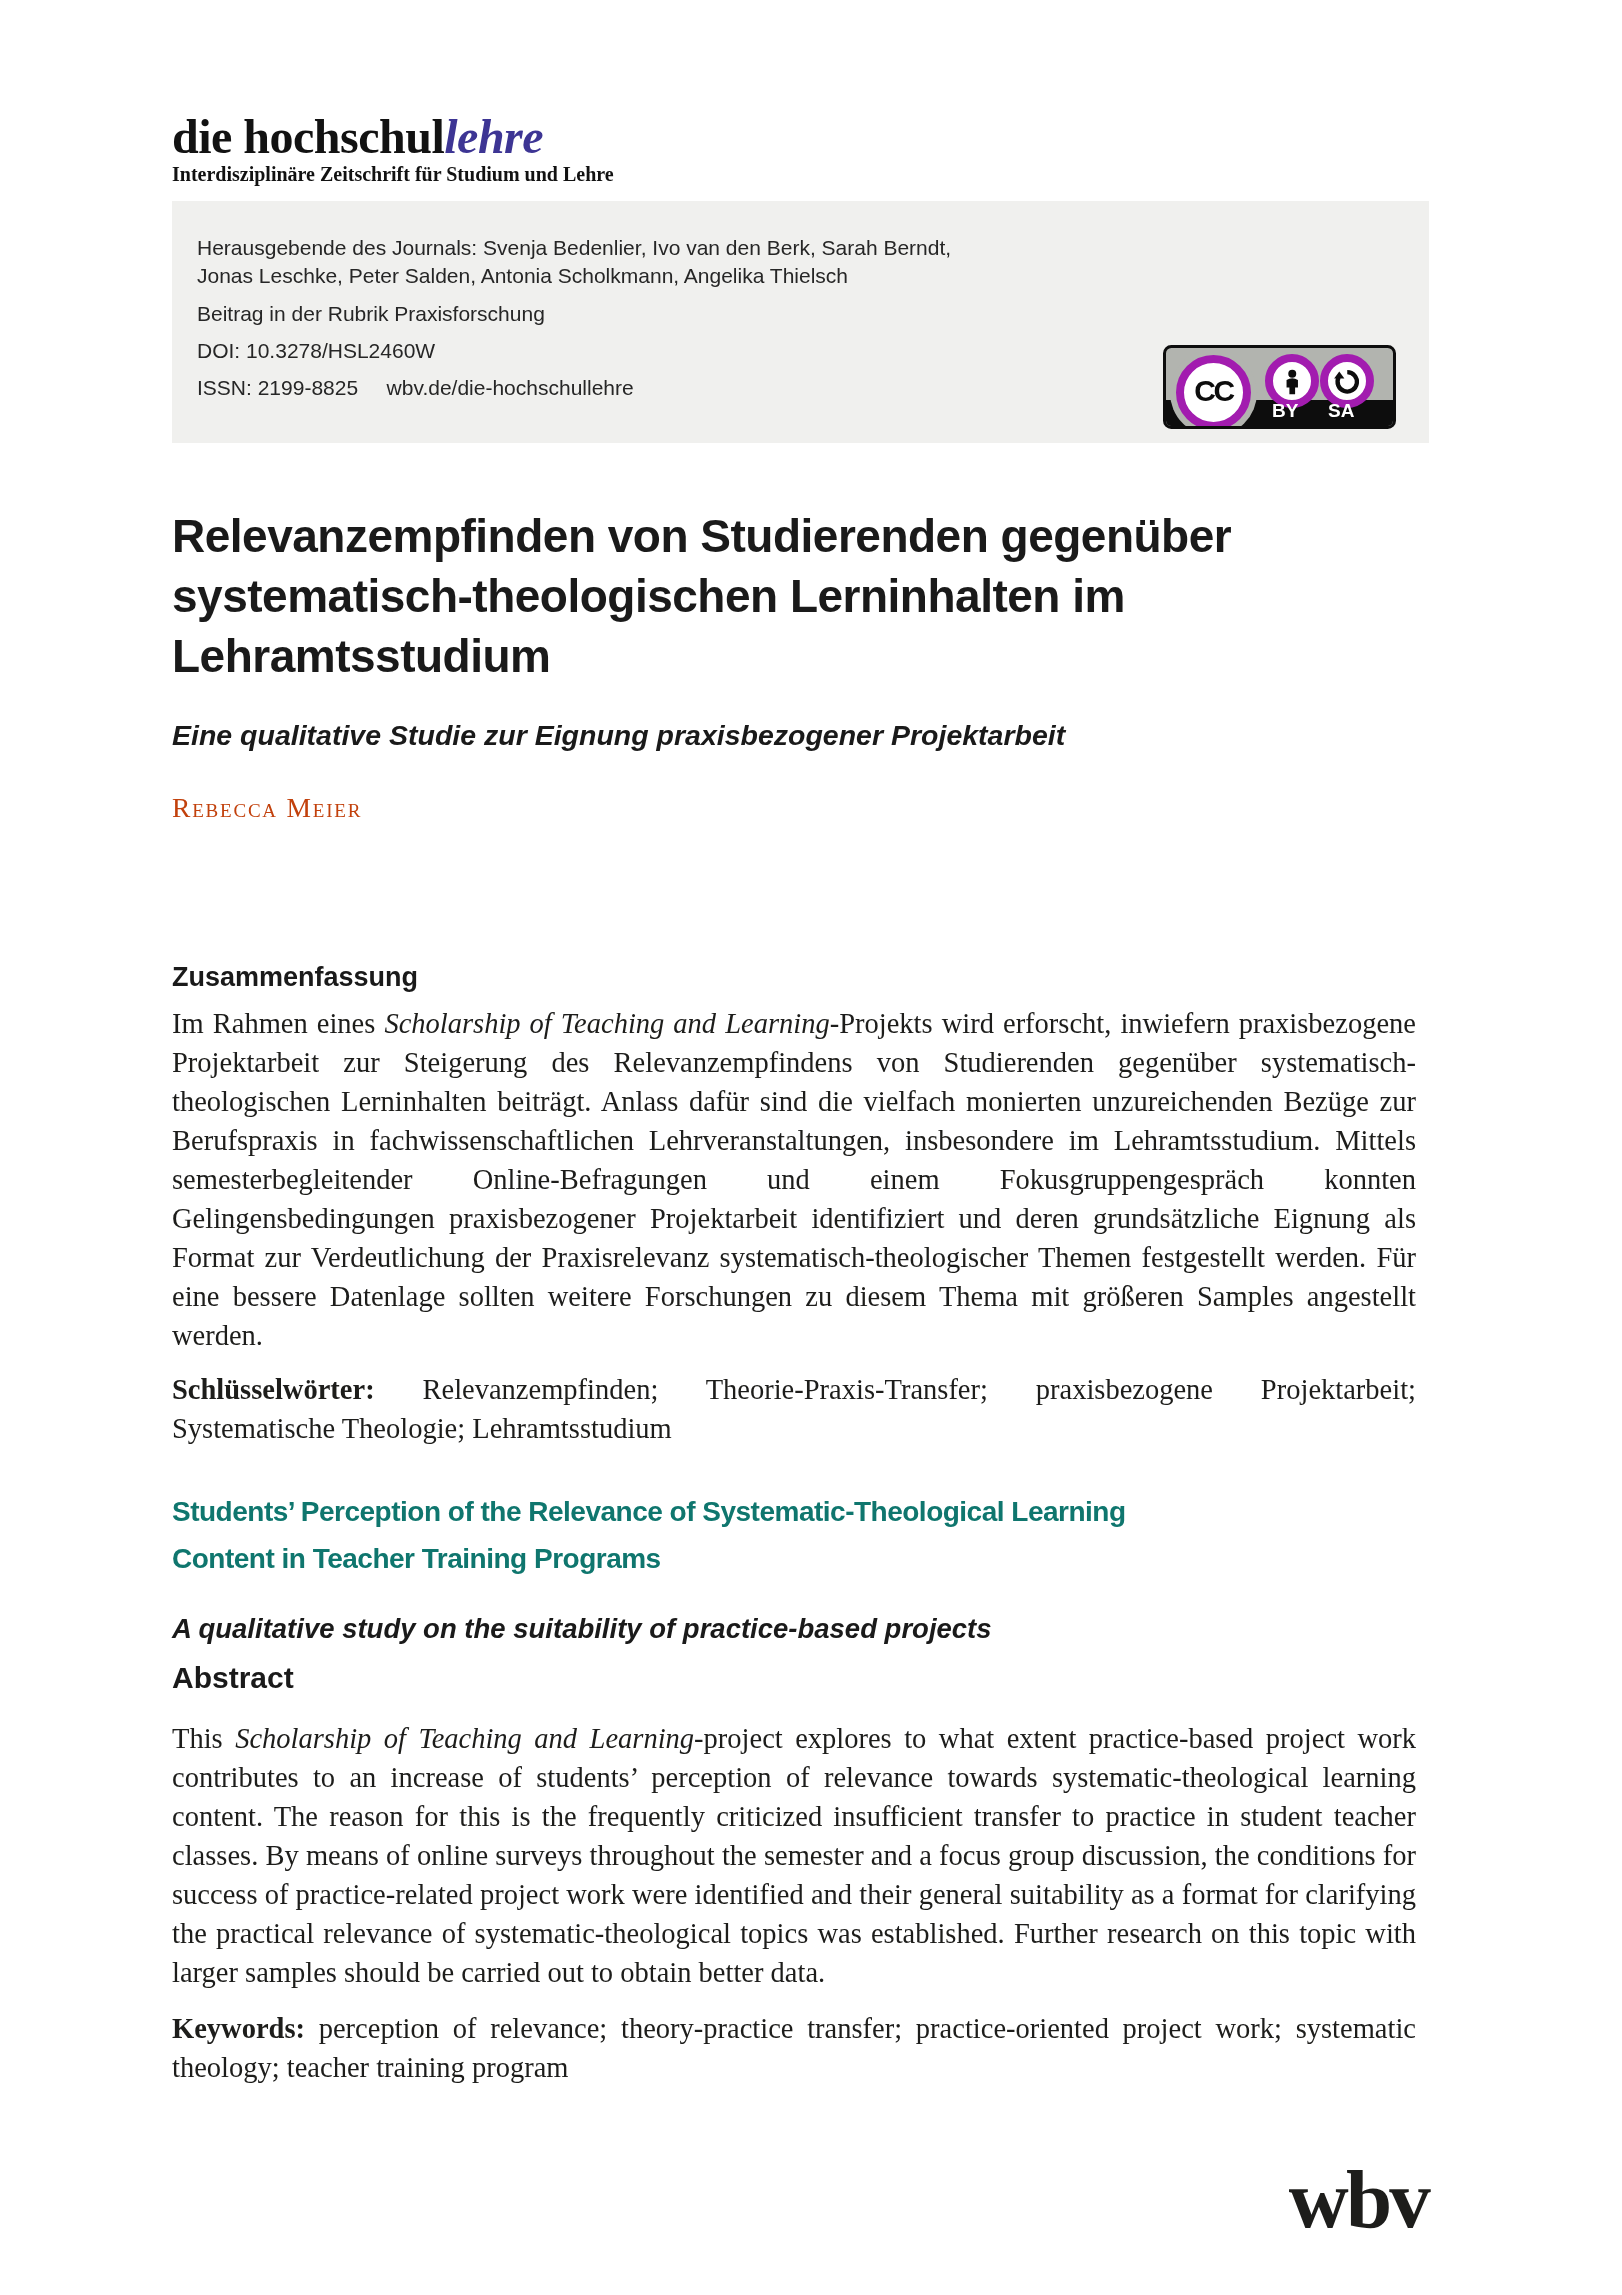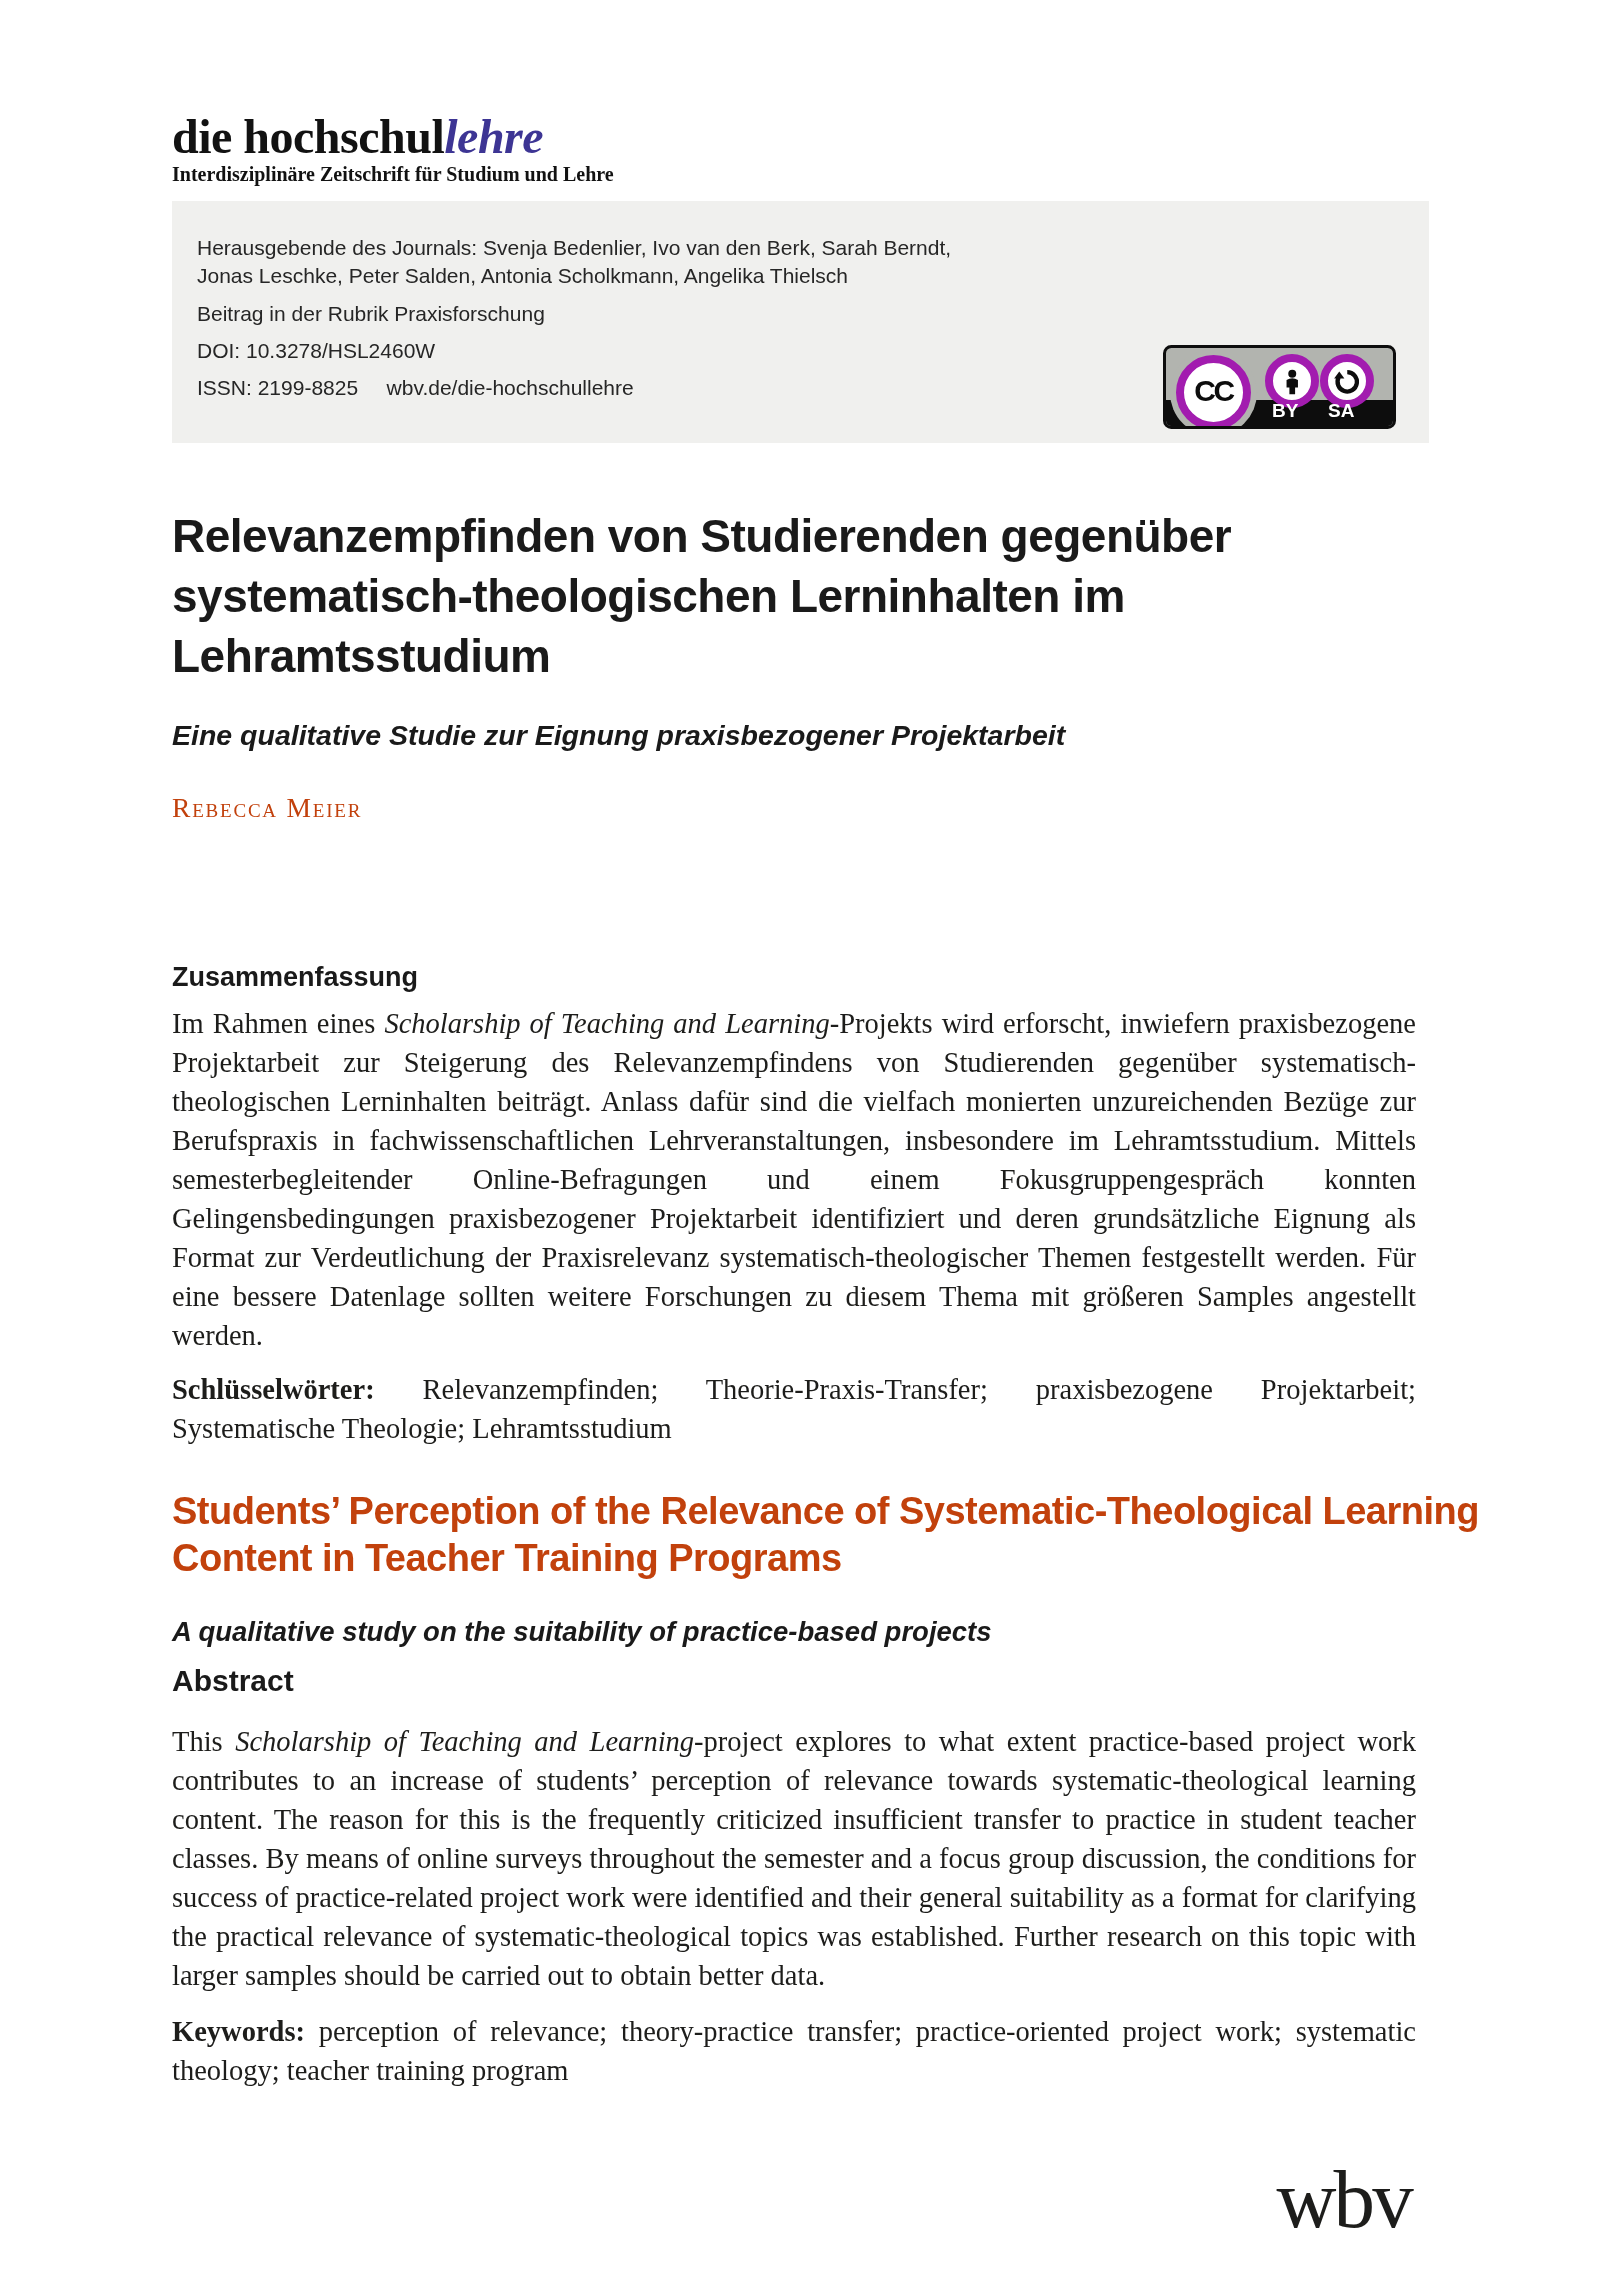--- a/index.html
+++ b/index.html
@@ -102,40 +102,40 @@
     font-size:28.5px;line-height:39px;color:#1d1d1b;
     text-align:justify;
   }
   .body-p .it{font-style:italic;}
   .kw{margin-top:15.6px;}
   .kw b{font-family:"Liberation Serif", serif;font-weight:700;}
 
   .title-en{
     margin-top:40px;
     font-family:"Liberation Sans", sans-serif;font-weight:700;
-    font-size:38px;line-height:47px;letter-spacing:-0.5px;
-    color:#c2410c;white-space:nowrap;
+    font-size:28px;line-height:47px;letter-spacing:-0.5px;
+    color:#0f766e;white-space:nowrap;
   }
   .subtitle-en{
     margin-top:29px;
     font-family:"Liberation Sans", sans-serif;font-weight:700;font-style:italic;
     font-size:27.5px;line-height:35px;color:#1a1a1a;white-space:nowrap;
   }
   .abs-h{
     margin-top:18.4px;
     font-family:"Liberation Sans", sans-serif;font-weight:700;
     font-size:30px;line-height:27.5px;color:#1a1a1a;
   }
   .abstract-en{margin-top:27px;}
   .kw-en{margin-top:17.4px;}
 
   
   .wbv{
-    position:absolute;top:2158px;right:212px;
-    font-family:"Liberation Serif", serif;font-weight:400;
+    position:absolute;top:2158px;right:195px;
+    font-family:"Liberation Serif", serif;font-weight:700;
     font-size:83px;line-height:83px;letter-spacing:-2.8px;
     color:#1d1d1b;
   }
 </style>
 </head>
 <body>
 
 <div id="page">
   <div class="col">
 

